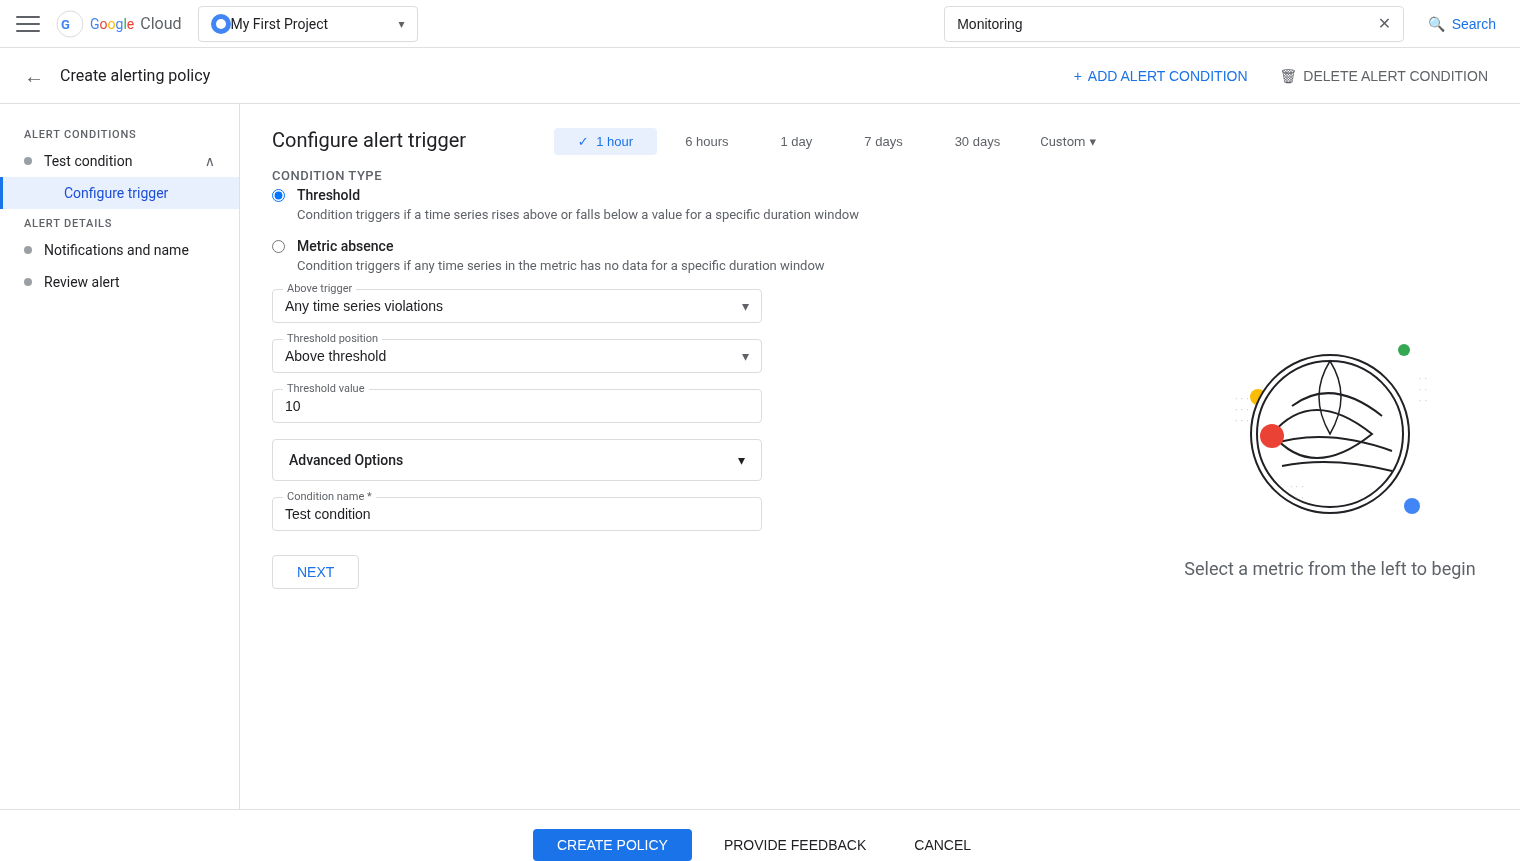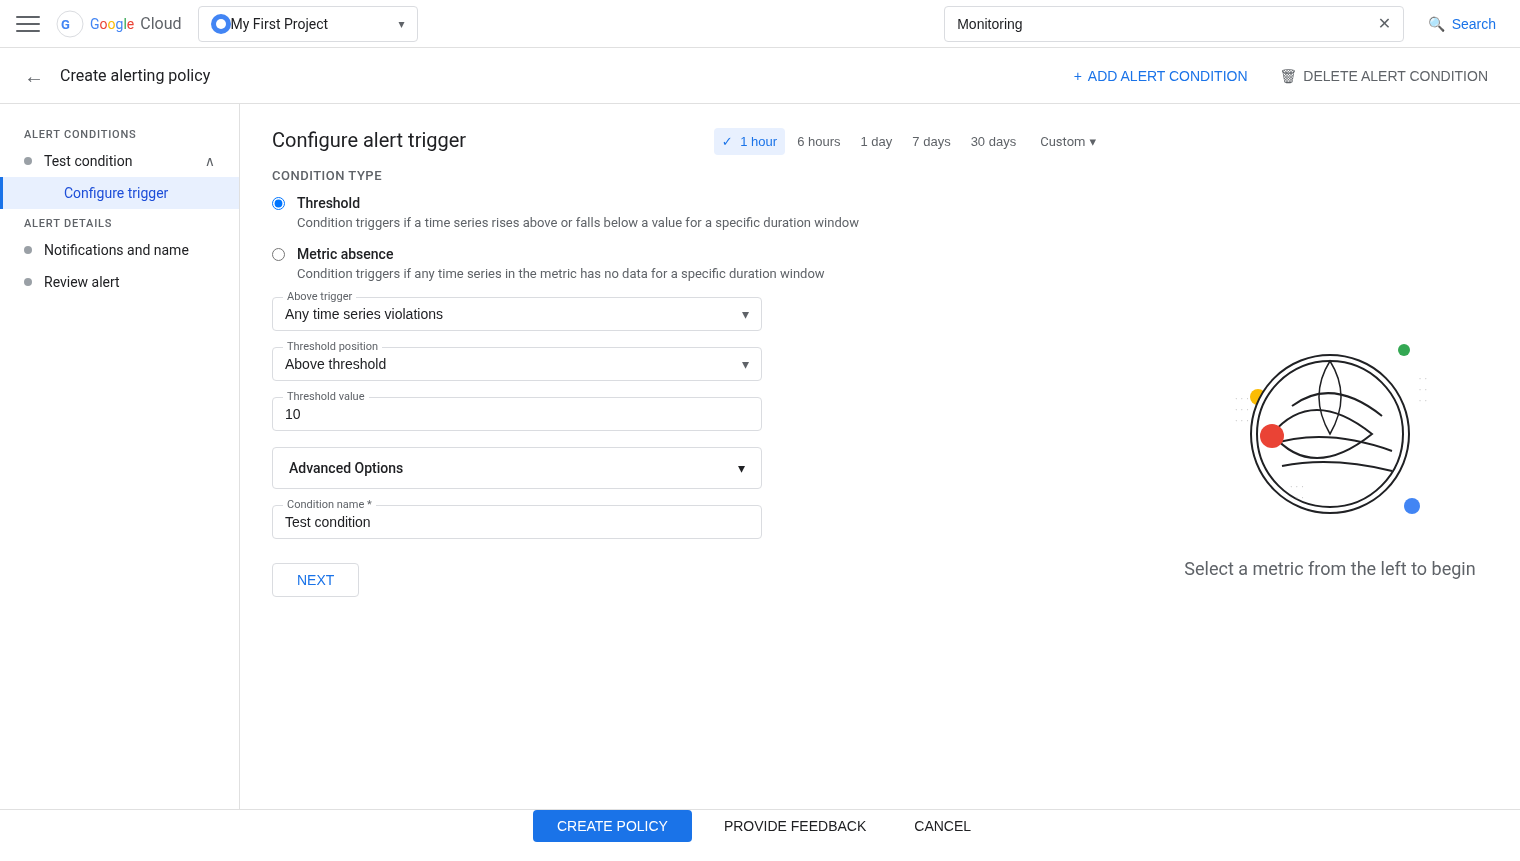--- a/index.html
+++ b/index.html
@@ -84,32 +84,32 @@
     .sidebar-sub-item.active { background: #e8f0fe; }
     .sidebar-sub-item.active::before { content: ''; position: absolute; left: 0; top: 0; bottom: 0; width: 3px; background: #1a73e8; }
     .sidebar-sub-item .dot { width: 8px; height: 8px; border-radius: 50%; margin-right: 12px; flex-shrink: 0; }
 
     
     .content-area { flex: 1; overflow-y: auto; padding: 24px 32px; }
 
     
     .time-range-bar { display: flex; align-items: center; gap: 4px; margin-bottom: 16px; float: right; }
     .time-btn {
-      padding: 6px 8px; border: none; background: none; cursor: pointer;
+      padding: 6px 24px; border: none; background: none; cursor: pointer;
       font-size: 13px; color: #5f6368; border-radius: 4px;
     }
     .time-btn.active { background: #e8f0fe; color: #1a73e8; font-weight: 500; }
     .time-btn.active .check { display: inline; margin-right: 4px; }
     .time-btn .check { display: none; }
     .time-custom { display: flex; align-items: center; gap: 4px; padding: 6px 12px; cursor: pointer; font-size: 13px; color: #5f6368; }
 
     
     .configure-trigger { max-width: 760px; }
     .section-title { font-size: 20px; font-weight: 400; margin-bottom: 16px; }
-    .subsection-title { font-size: 13px; font-weight: 500; color: #5f6368; margin-bottom: 12px; text-transform: uppercase; letter-spacing: 0.5px; }
+    .subsection-title { font-size: 13px; font-weight: 500; color: #5f6368; margin-bottom: 4px; text-transform: uppercase; letter-spacing: 0.5px; }
 
     
     .radio-option { display: flex; align-items: flex-start; margin-bottom: 16px; cursor: pointer; }
     .radio-btn { margin-right: 12px; margin-top: 2px; }
     .radio-option-content {}
     .radio-label { font-size: 14px; font-weight: 500; margin-bottom: 4px; }
     .radio-desc { font-size: 13px; color: #5f6368; }
 
     
     .form-field {
@@ -172,21 +172,21 @@
 
     .dot-green { position: absolute; width: 12px; height: 12px; border-radius: 50%; background: #34a853; top: 10px; right: 20px; }
     .dot-yellow { position: absolute; width: 16px; height: 16px; border-radius: 50%; background: #fbbc05; top: 55px; left: 20px; }
     .dot-red { position: absolute; width: 24px; height: 24px; border-radius: 50%; background: #ea4335; top: 90px; left: 30px; }
     .dot-blue { position: absolute; width: 16px; height: 16px; border-radius: 50%; background: #4285f4; bottom: 20px; right: 10px; }
 
     .select-metric-text { font-size: 18px; color: #5f6368; text-align: center; }
 
     
     .bottom-bar {
-      display: flex; align-items: flex-start; justify-content: center; gap: 16px;
+      display: flex; align-items: flex-end; justify-content: center; gap: 16px;
       height: 52px; border-top: 1px solid #e0e0e0; padding: 0 24px;
     }
     .create-policy-btn {
       background: #1a73e8; color: #fff; border: none; border-radius: 4px;
       padding: 8px 24px; font-size: 14px; font-weight: 500; cursor: pointer;
     }
     .provide-feedback-btn {
       background: none; border: none; font-size: 14px; font-weight: 500;
       color: #202124; cursor: pointer; padding: 8px 16px;
     }

